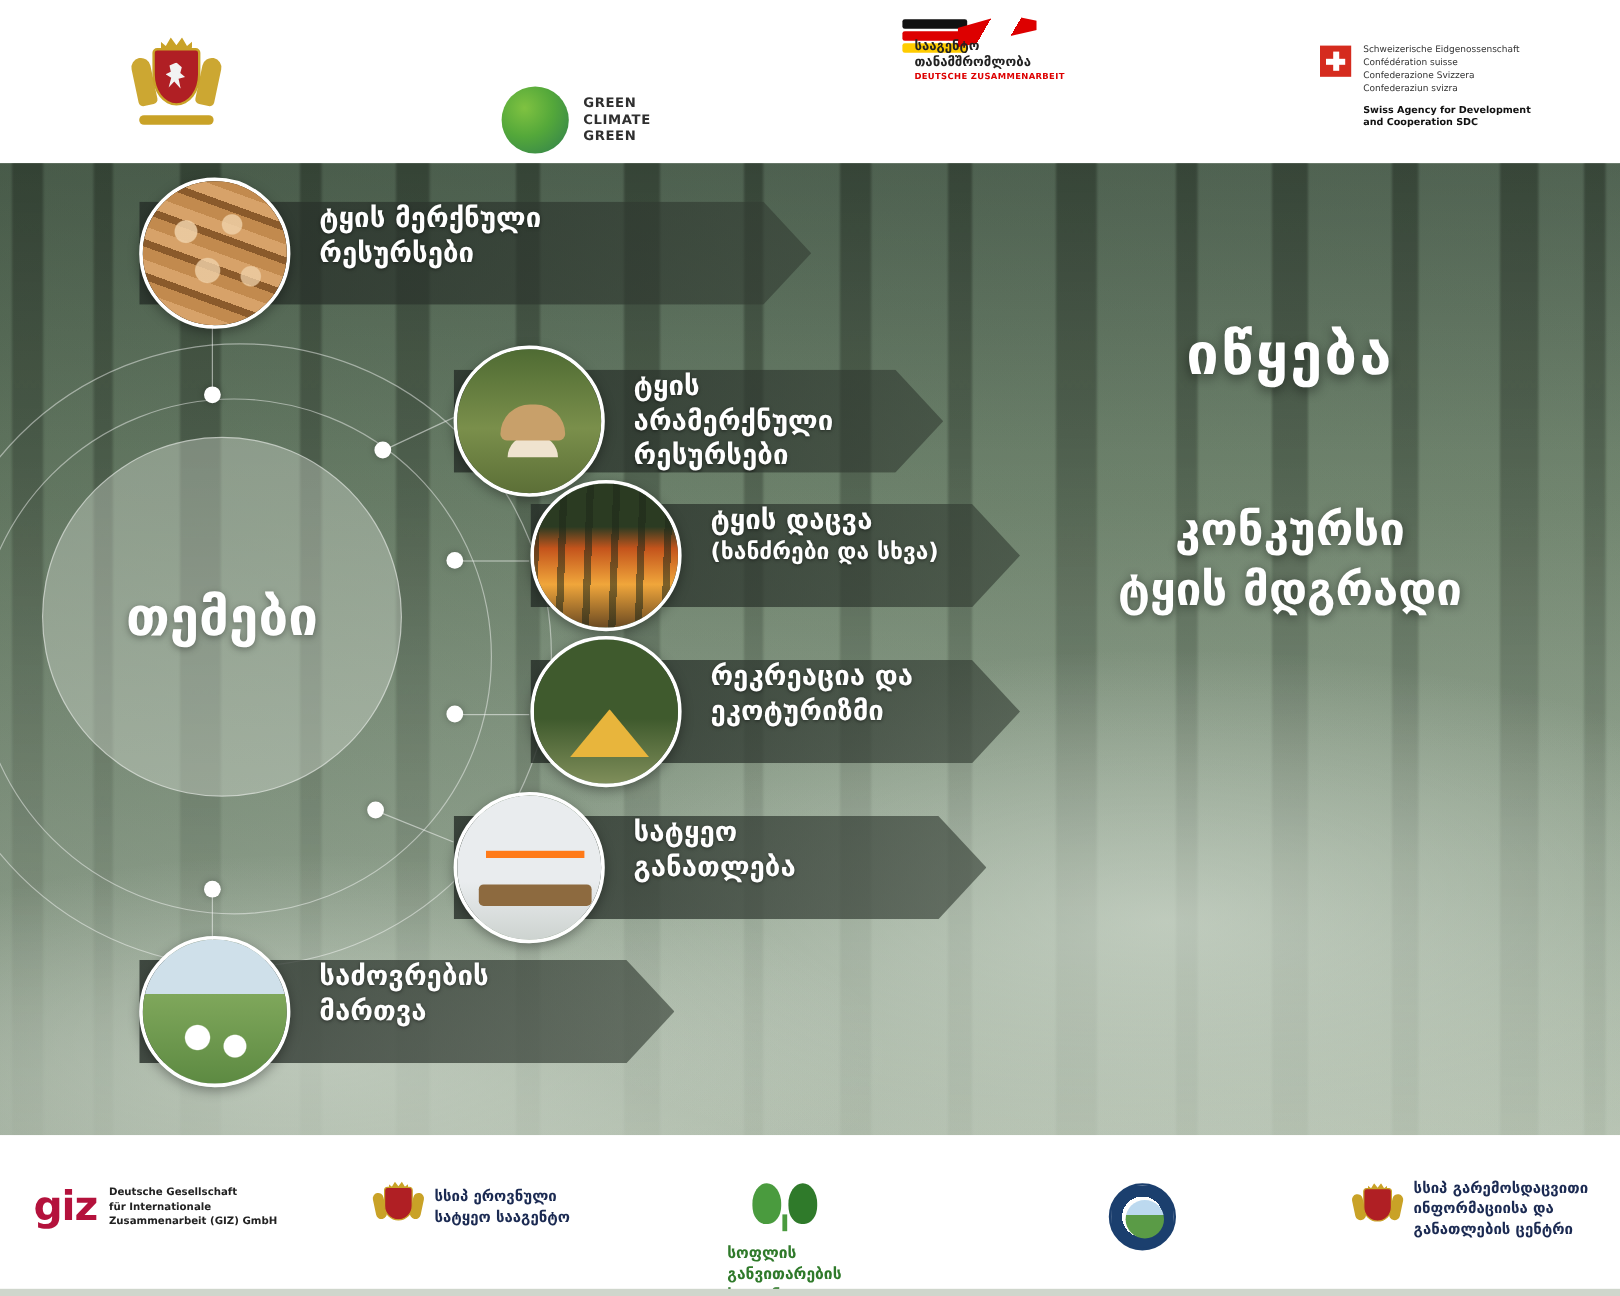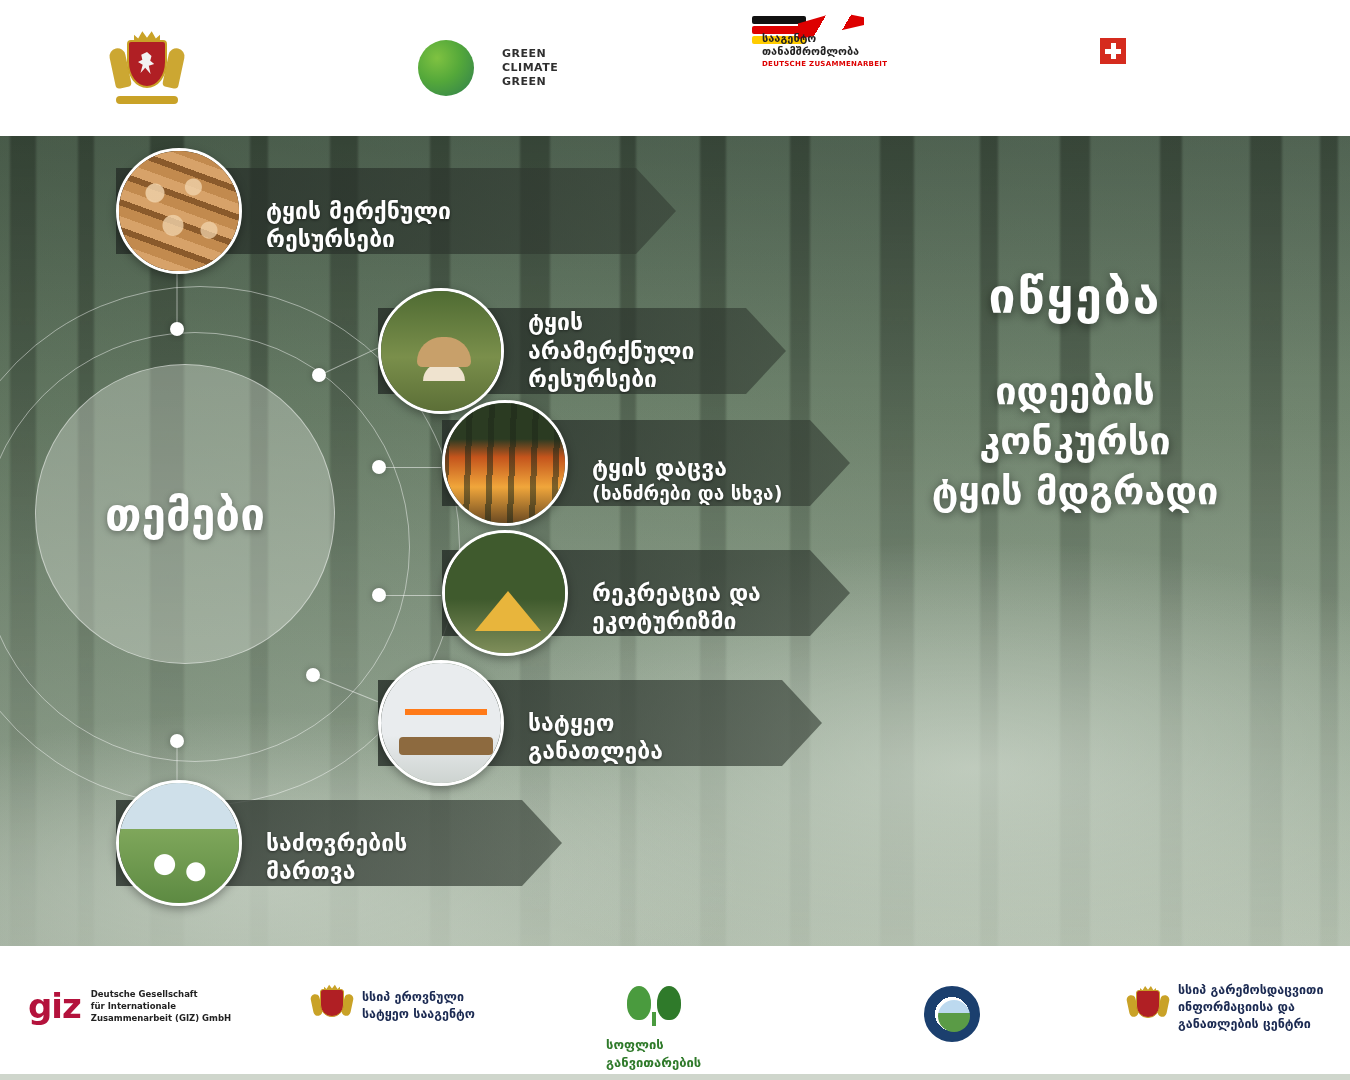--- a/index.html
+++ b/index.html
@@ -48,21 +48,21 @@
     position: absolute; left: 24px; top: 2px; width: 26px; height: 12px;
     background: #c9a227; border-radius: 3px;
     clip-path: polygon(0% 100%, 0% 40%, 16% 70%, 32% 10%, 50% 65%, 68% 10%, 84% 70%, 100% 40%, 100% 100%);
   }
   .coat .base {
     position: absolute; left: 6px; bottom: 2px; width: 62px; height: 8px;
     background: #c9a227; border-radius: 4px;
   }
 
   
-  .gcf { display: flex; align-items: center; gap: 28px; }
+  .gcf { display: flex; align-items: center; gap: 12px; margin-top: 32px; }
   .gcf-mark {
     width: 56px; height: 56px; border-radius: 50%;
     background: radial-gradient(circle at 34% 32%, #7fc241 0%, #54a83a 45%, #2e7d4f 100%);
     position: relative; overflow: hidden;
   }
   .gcf-mark::before {
     content:""; position:absolute; inset:0;
     background:
       linear-gradient(45deg, rgba(255,255,255,.25) 0 2px, transparent 2px 14px),
       linear-gradient(-45deg, rgba(255,255,255,.18) 0 2px, transparent 2px 14px);
@@ -147,21 +147,21 @@
     position: absolute; height: 1px; background: rgba(255,255,255,.5);
     transform-origin: 0 50%;
   }
 
   
   .item { position: absolute; }
   .arrow {
     position: absolute;
     height: 86px;
     background: linear-gradient(90deg, rgba(38,46,40,.80), rgba(52,62,52,.62));
-    display: flex; align-items: flex-end;
+    display: flex; align-items: flex-start;
     color: #fff;
     padding-left: 150px;
     padding-right: 46px;
     clip-path: polygon(0 0, calc(100% - 40px) 0, 100% 50%, calc(100% - 40px) 100%, 0 100%);
   }
   .arrow span {
     font-size: 23px; font-weight: bold; line-height: 1.25;
     text-shadow: 0 1px 3px rgba(0,0,0,.5);
   }
   .arrow span .small { font-size: 19px; font-weight: bold; display:block; }
@@ -300,20 +300,32 @@
       <div class="band b1"></div>
         <div class="band b2"></div>
         <div class="band b3"></div>
       <div class="tail"></div>
     </div>
   </div>
 
   <div class="logo-slot" style="left:1100px; top:36px;">
     <div class="swiss">
       <div class="swiss-cross"></div>
+      <div>
+        <div class="swiss-lines">
+          <div>Schweizerische Eidgenossenschaft</div>
+          <div>Confédération suisse</div>
+          <div>Confederazione Svizzera</div>
+          <div>Confederaziun svizra</div>
+        </div>
+        <div class="swiss-agency">
+          <div>Swiss Agency for Development</div>
+          <div>and Cooperation SDC</div>
+        </div>
+      </div>
     </div>
   </div>
 </div>
 
 <div class="main">
 
   <div class="trunks">
     <div class="trunk" style="left:10px;  width:26px;"></div>
     <div class="trunk" style="left:78px;  width:16px;"></div>
     <div class="trunk" style="left:150px; width:34px;"></div>
@@ -424,21 +436,21 @@
     </div>
     <div class="thumb" style="left:116px; top:644px;">
         <i class="t-sheep"></i>
       </div>
   </div>
 </div>
 
 <div class="headline">
   <h1>იწყება</h1>
   <p>
-    <span>იდეების</span><br>
+    <br>
     <span>კონკურსი</span><br>
     <span>ტყის მდგრადი</span><br>
   </p>
 </div>
 
 <div class="bottom-bar">
 
   <div class="bl" style="left:312px; top:38px;">
     <div class="small-coat">
       <div class="cr"></div>

